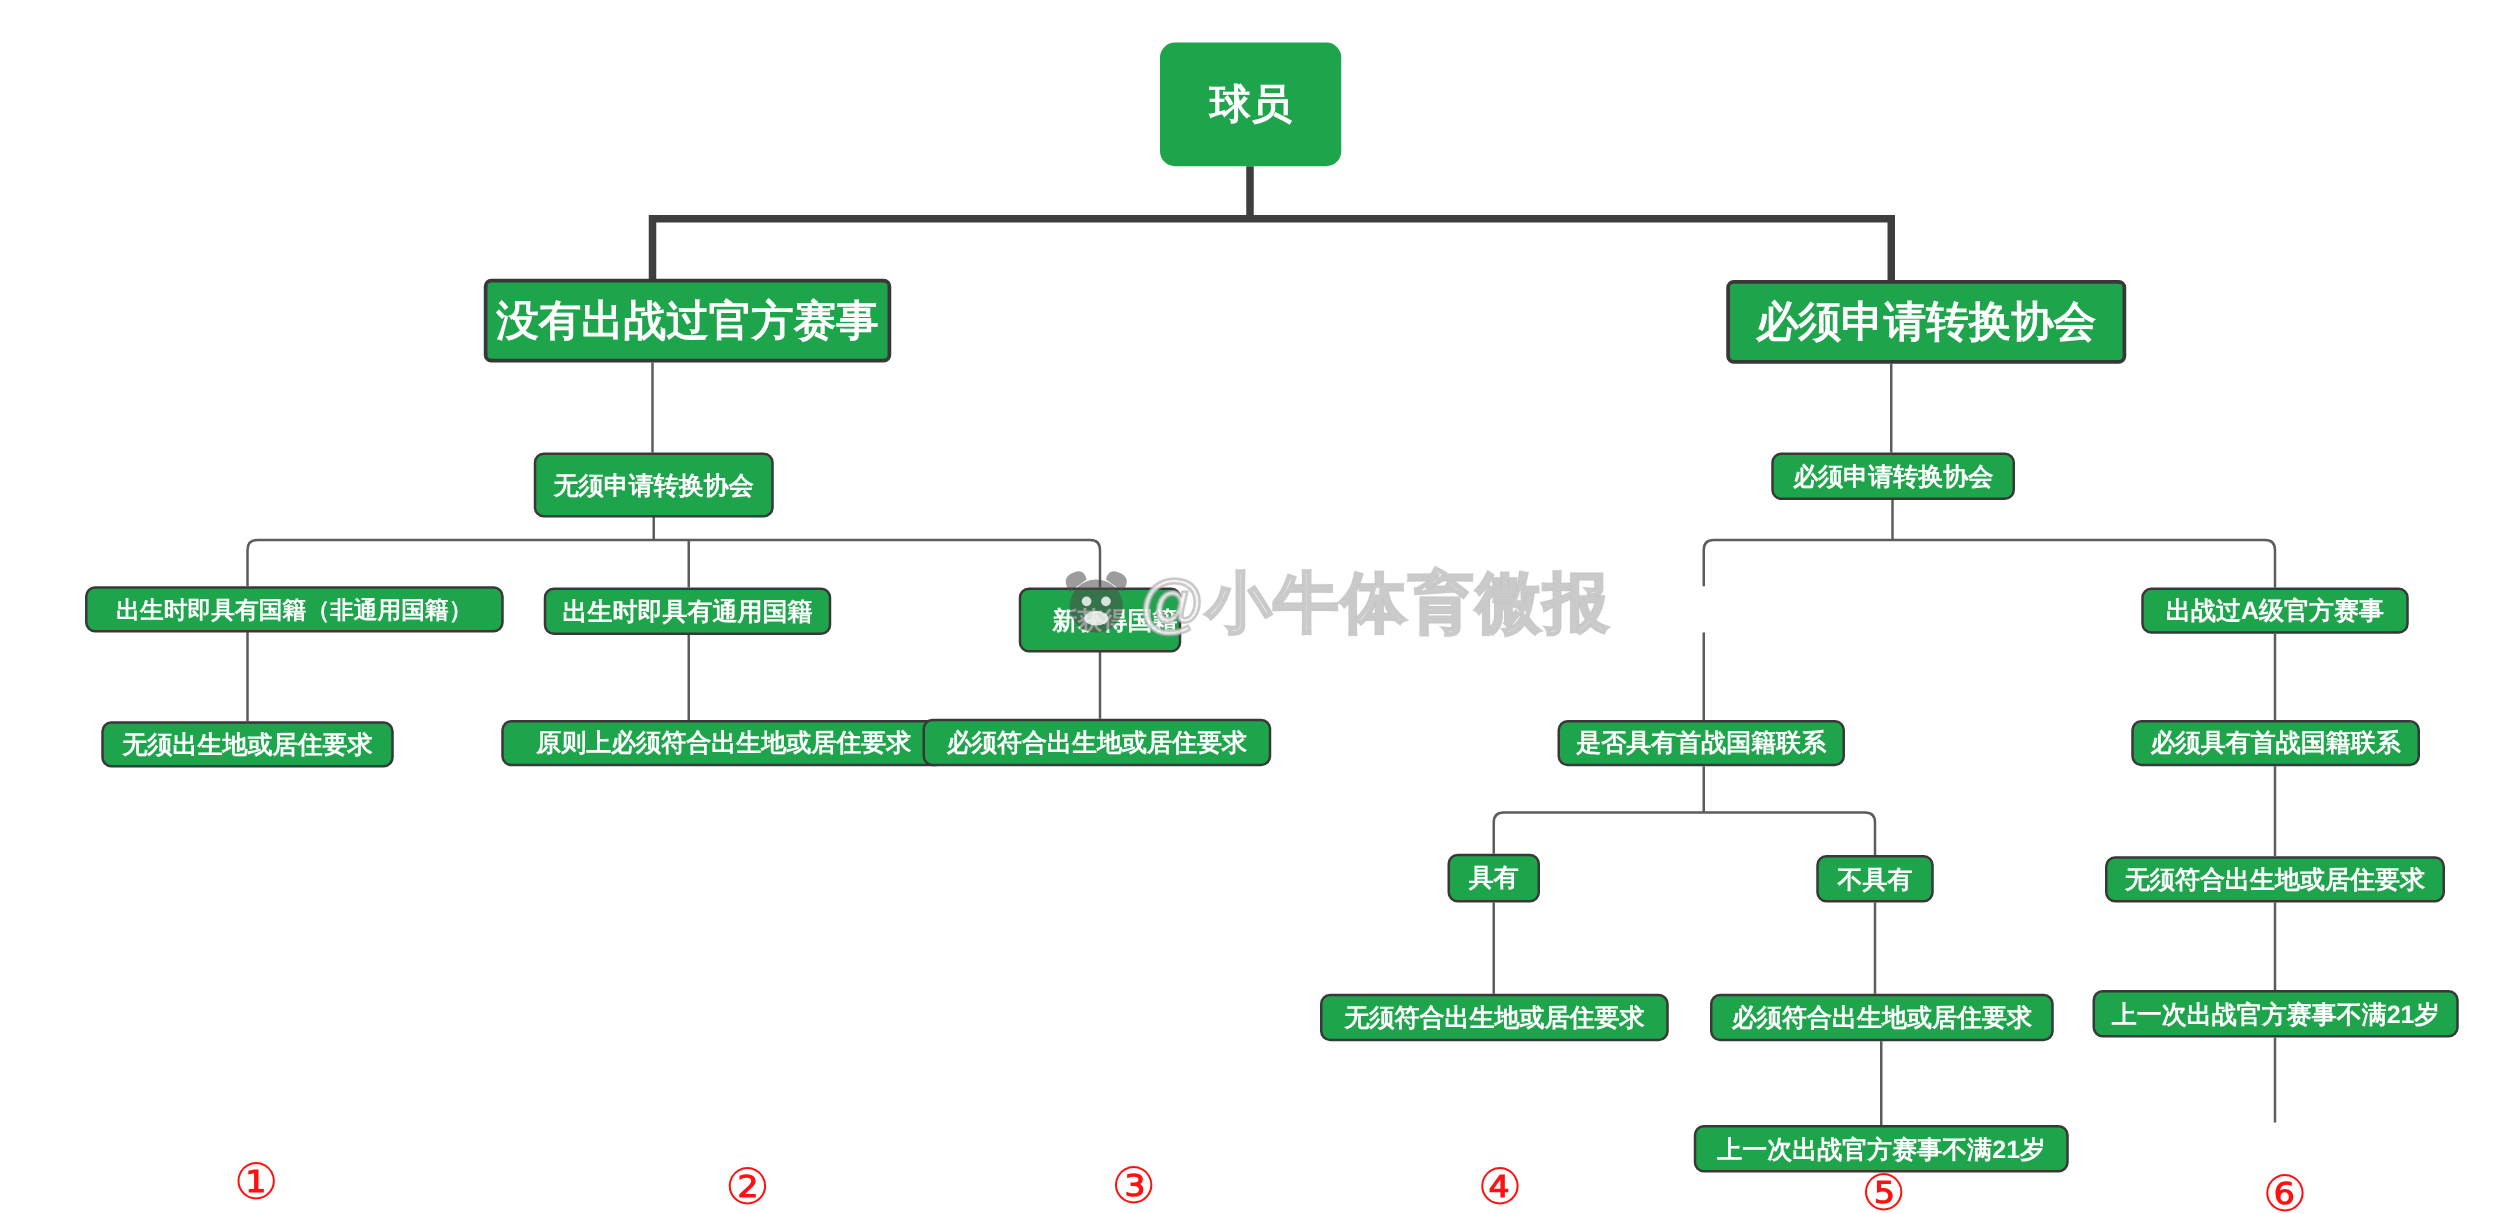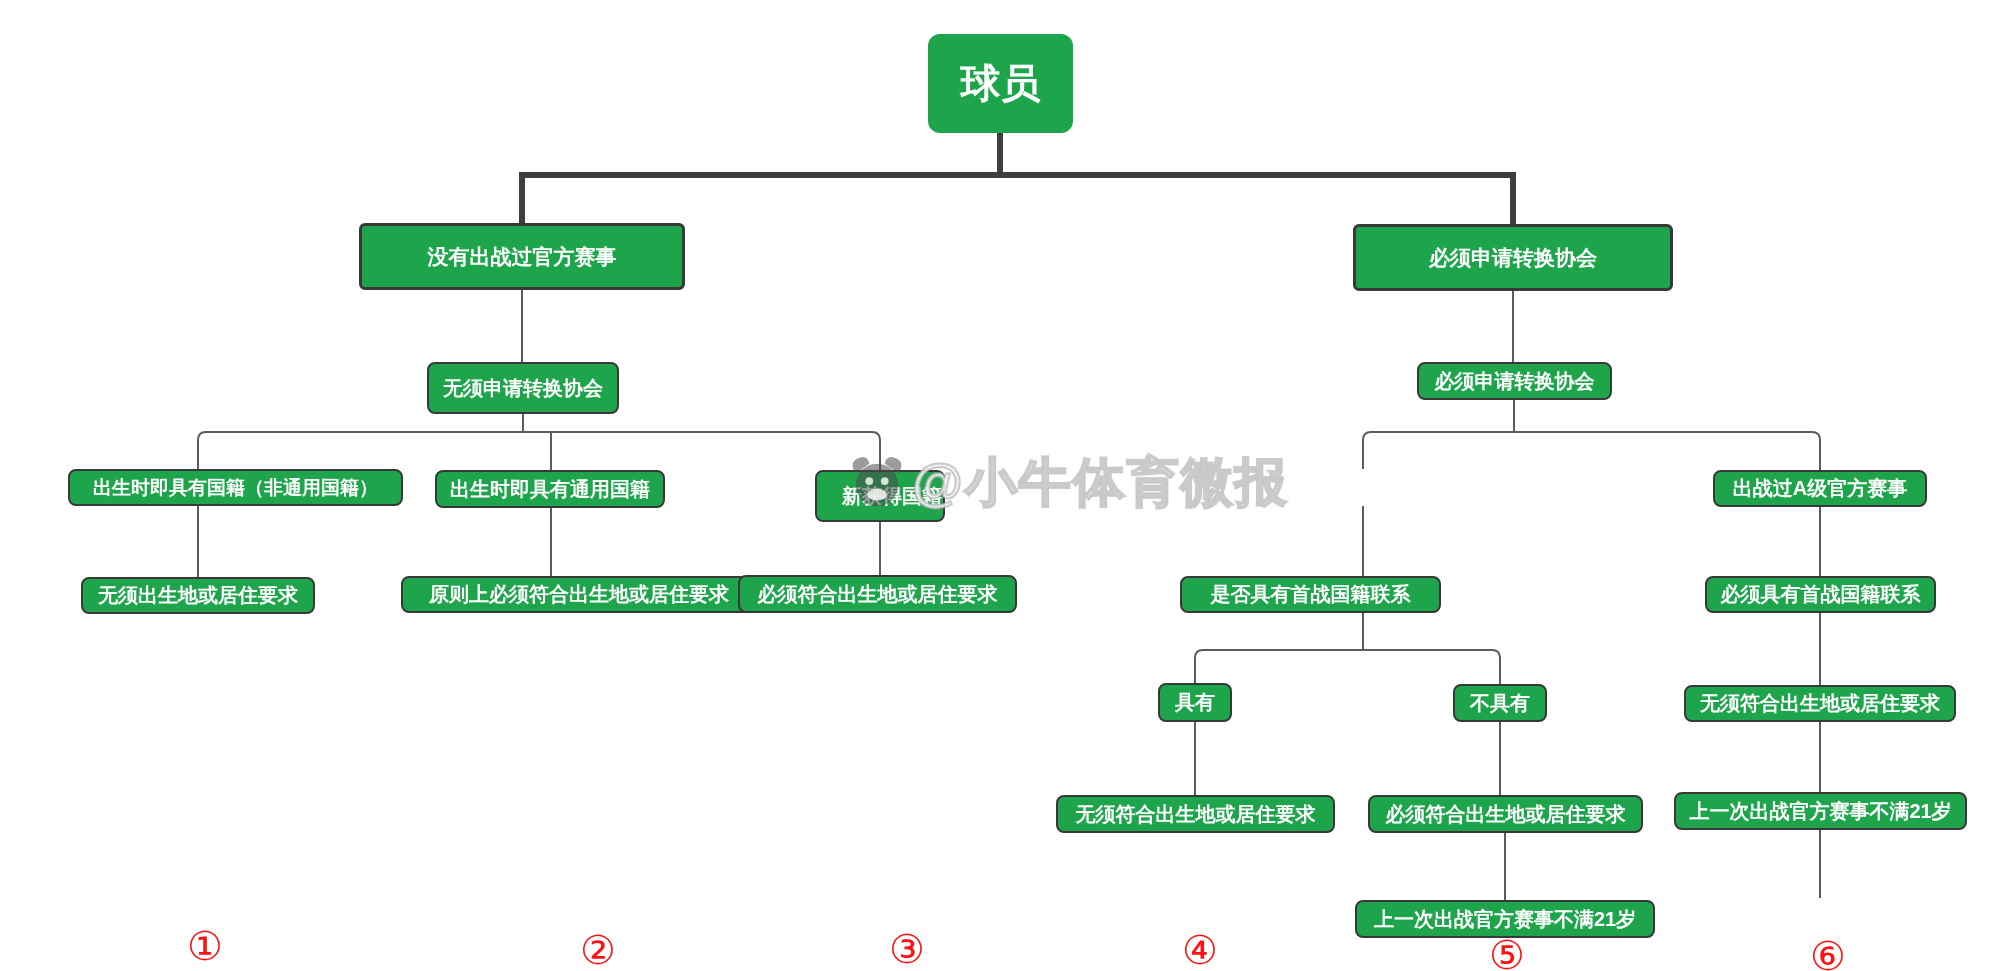--- a/index.html
+++ b/index.html
@@ -20,22 +20,22 @@
     display:flex;align-items:center;justify-content:center;
     background:var(--node-green,#1ea54c);
     color:#ffffff;
     font-weight:bold;
     border:2px solid var(--node-border,#383838);
     border-radius:8px;
     font-size:20px;
     white-space:nowrap;
     z-index:2;
   }
-  .node.root{border:none;border-radius:12px;font-size:40px;}
-  .node.lvl2{border-width:3px;border-radius:6px;font-size:21px;}
+  .node.root{border:none;border-radius:12px;font-size:33px;}
+  .node.lvl2{border-width:3px;border-radius:6px;font-size:34px;margin-left:28px;}
   .node.small19{font-size:19px;}
   .marker{
     position:absolute;
     transform:translate(-50%,-50%);
     color:var(--marker-red,#ff1111);
     font-size:40px;
     font-family:"DejaVu Sans","Liberation Sans",sans-serif;
     z-index:2;
   }
   .watermark{
@@ -93,21 +93,21 @@
   <div class="node" style="left:1417px;top:362px;width:195px;height:38px;">必须申请转换协会</div>
 
   <div class="node small19" style="left:32px;top:469px;width:335px;height:37px;margin-left:36px;">出生时即具有国籍（非通用国籍）</div>
   <div class="node" style="left:435px;top:470px;width:230px;height:38px;">出生时即具有通用国籍</div>
   <div class="node" style="left:815px;top:470px;width:130px;height:52px;padding-left:24px;">新获得国籍</div>
 
   <div class="node" style="left:81px;top:577px;width:234px;height:37px;">无须出生地或居住要求</div>
   <div class="node" style="left:383px;top:576px;width:356px;height:37px;margin-left:18px;">原则上必须符合出生地或居住要求</div>
   <div class="node" style="left:738px;top:575px;width:279px;height:38px;">必须符合出生地或居住要求</div>
 
-  <div class="node" style="left:1180px;top:576px;width:261px;height:37px;">是否具有首战国籍联系</div>
+  <div class="node" style="left:1246px;top:576px;width:230px;height:37px;">是否具有首战国籍联系</div>
   <div class="node" style="left:1158px;top:683px;width:74px;height:39px;">具有</div>
   <div class="node" style="left:1453px;top:684px;width:94px;height:38px;">不具有</div>
   <div class="node" style="left:1056px;top:795px;width:279px;height:38px;">无须符合出生地或居住要求</div>
   <div class="node" style="left:1368px;top:795px;width:275px;height:38px;">必须符合出生地或居住要求</div>
   <div class="node" style="left:1355px;top:900px;width:300px;height:38px;">上一次出战官方赛事不满21岁</div>
 
   <div class="node" style="left:1713px;top:470px;width:214px;height:37px;">出战过A级官方赛事</div>
   <div class="node" style="left:1705px;top:576px;width:231px;height:37px;">必须具有首战国籍联系</div>
   <div class="node" style="left:1684px;top:685px;width:272px;height:37px;">无须符合出生地或居住要求</div>
   <div class="node" style="left:1674px;top:792px;width:293px;height:38px;">上一次出战官方赛事不满21岁</div>

